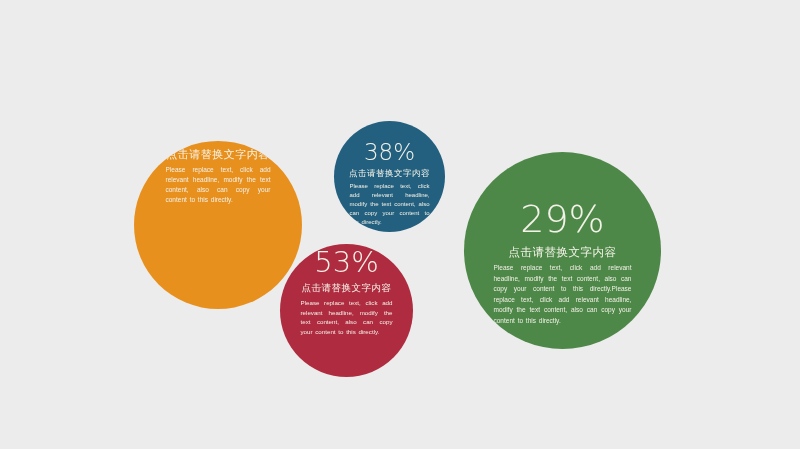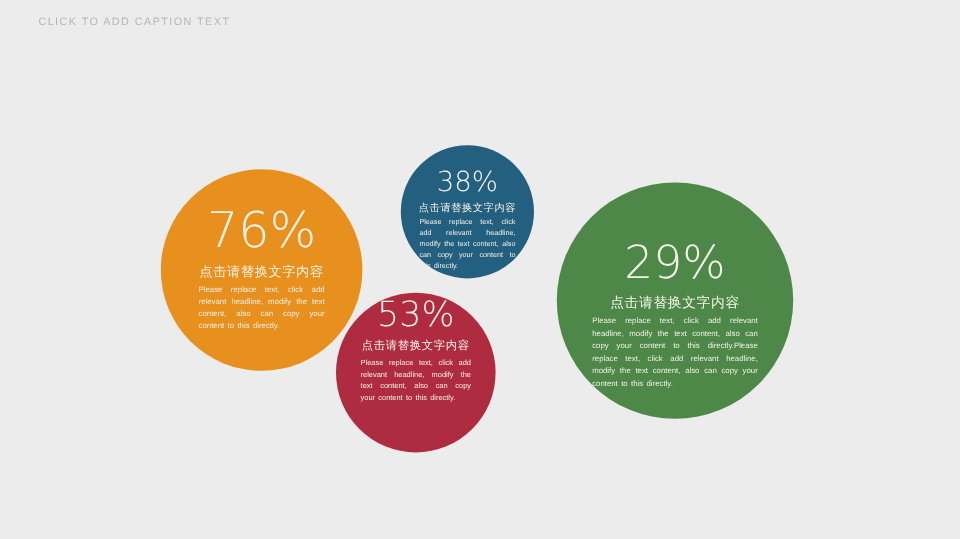--- a/index.html
+++ b/index.html
@@ -131,25 +131,23 @@
   #bubble-green .pct     { font-size: 38px; margin-top: 48px; }
   #bubble-green .heading { font-size: 11.5px; margin-top: 7px; }
   #bubble-green .body    { font-size: 6.5px; line-height: 10.5px; width: 138px; margin-top: 3px; }
 </style>
 </head>
 <body>
 
 <div id="slide">
 
   <div id="header">
-    <div id="slide-subtitle">CLICK TO ADD CAPTION TEXT</div>
   </div>
 
   <div class="bubble" id="bubble-orange">
-    <div class="pct">76%</div>
     <div class="heading">点击请替换文字内容</div>
     <div class="body">Please replace text, click add relevant headline, modify the text content, also can copy your content to this directly.</div>
   </div>
 
   <div class="bubble" id="bubble-green">
     <div class="pct">29%</div>
     <div class="heading">点击请替换文字内容</div>
     <div class="body">Please replace text, click add relevant headline, modify the text content, also can copy your content to this directly.Please replace text, click add relevant headline, modify the text content, also can copy your content to this directly.</div>
   </div>
 

